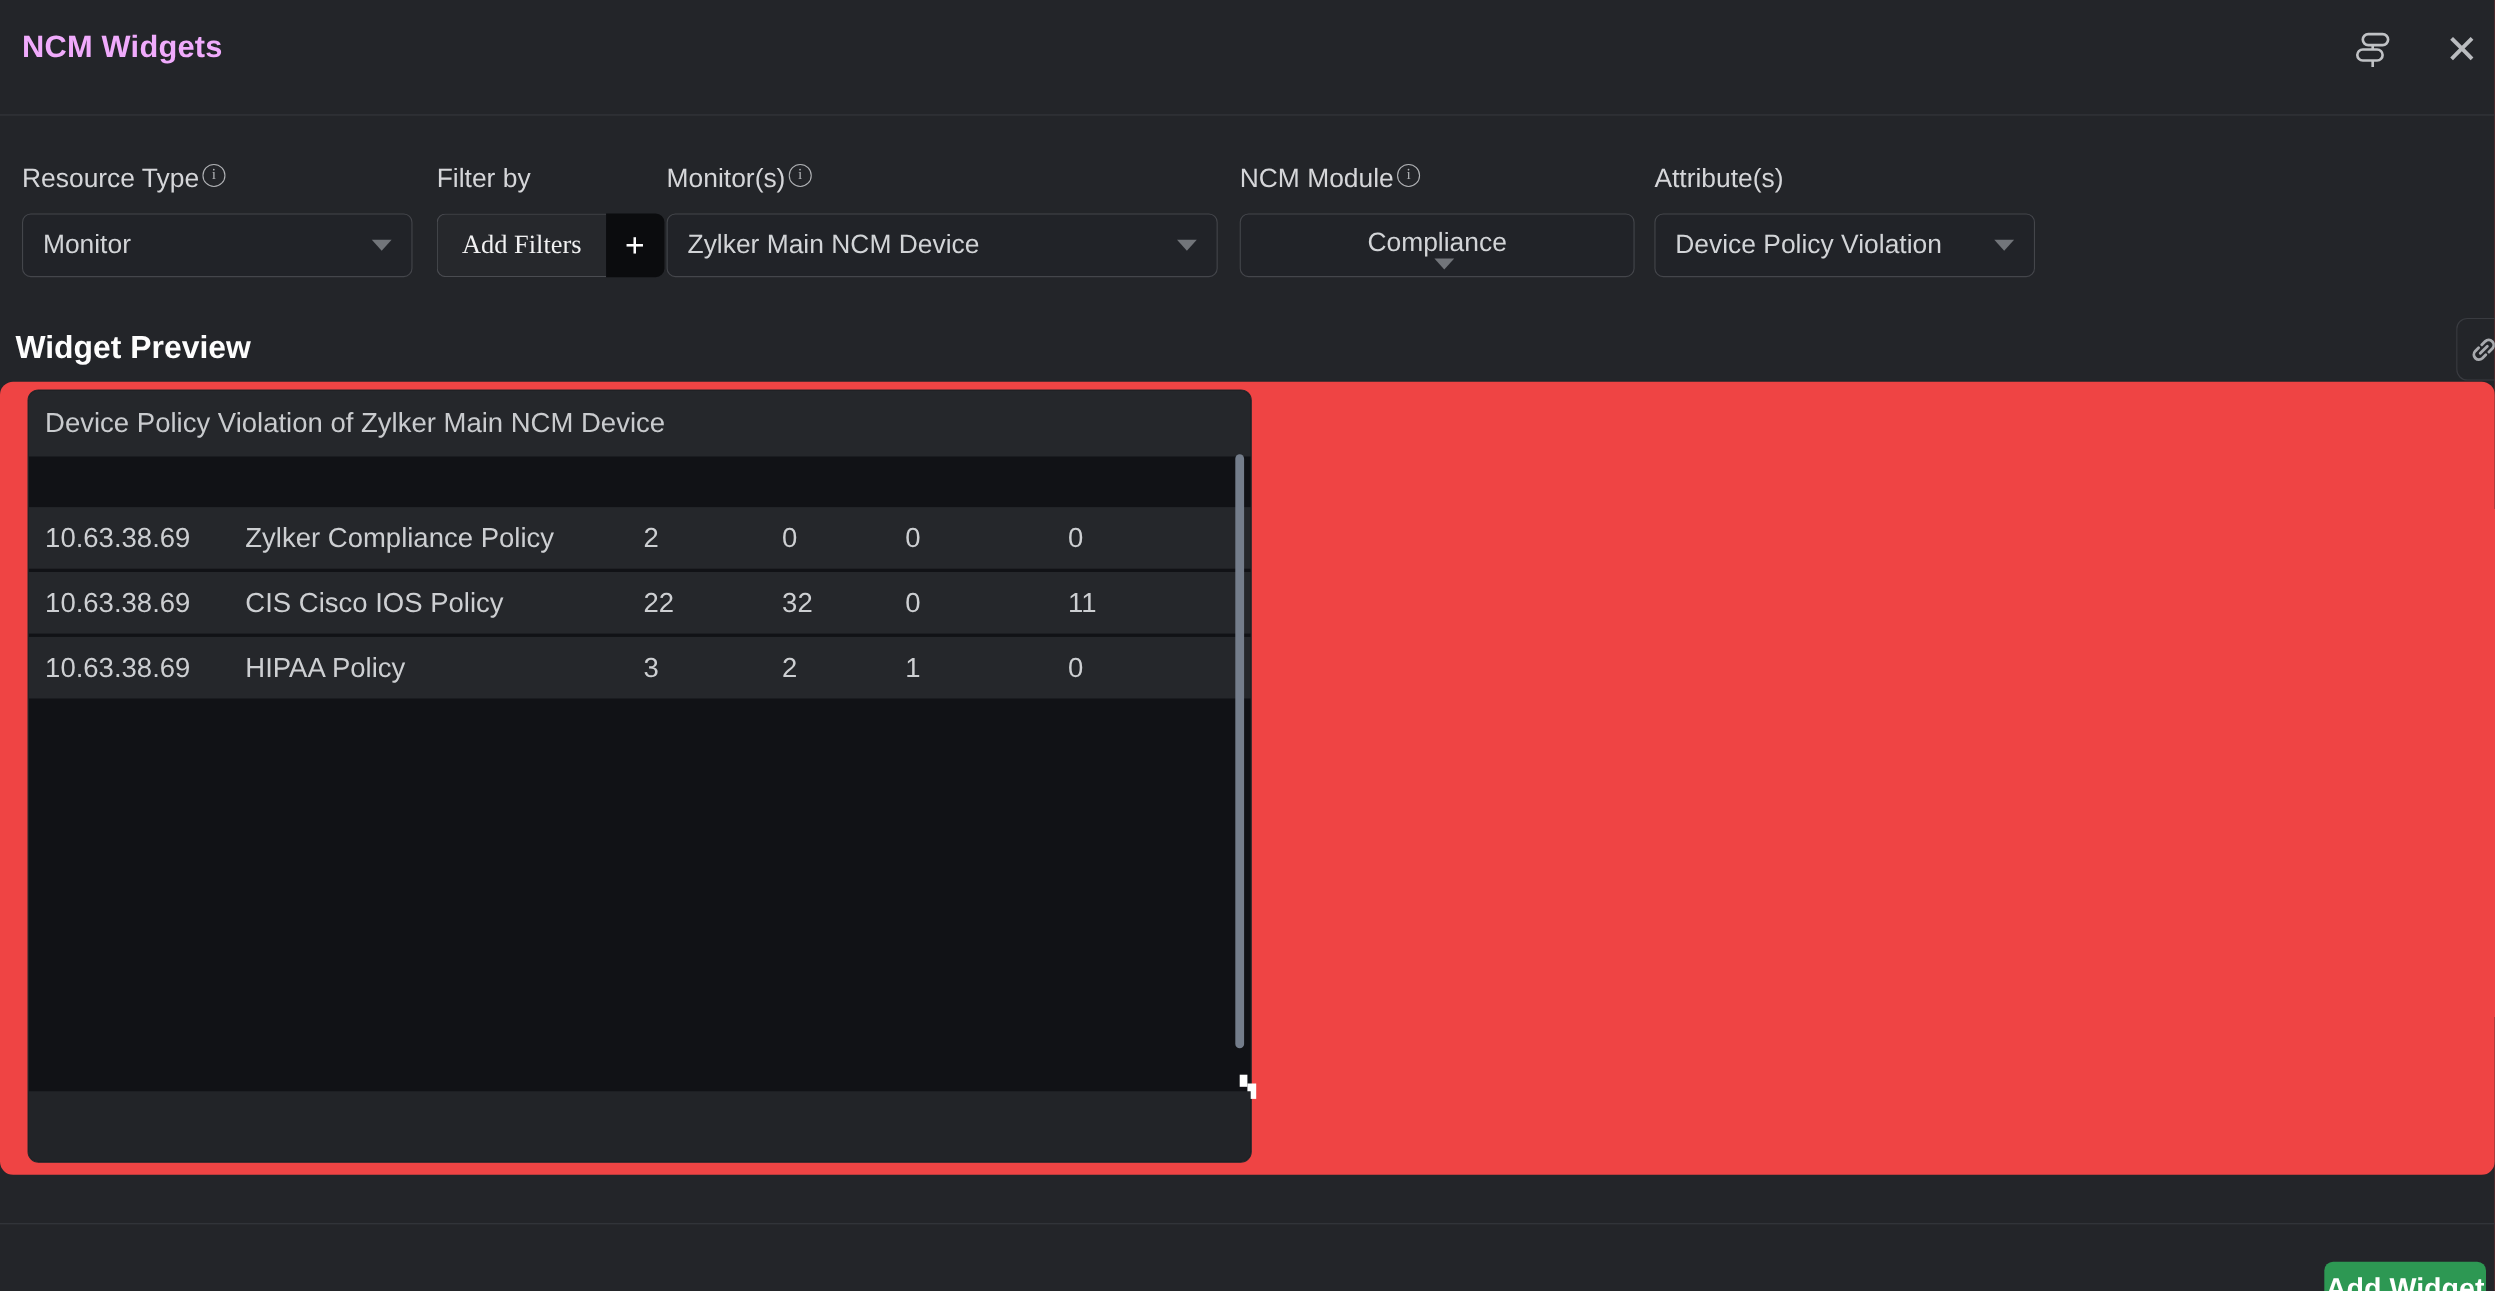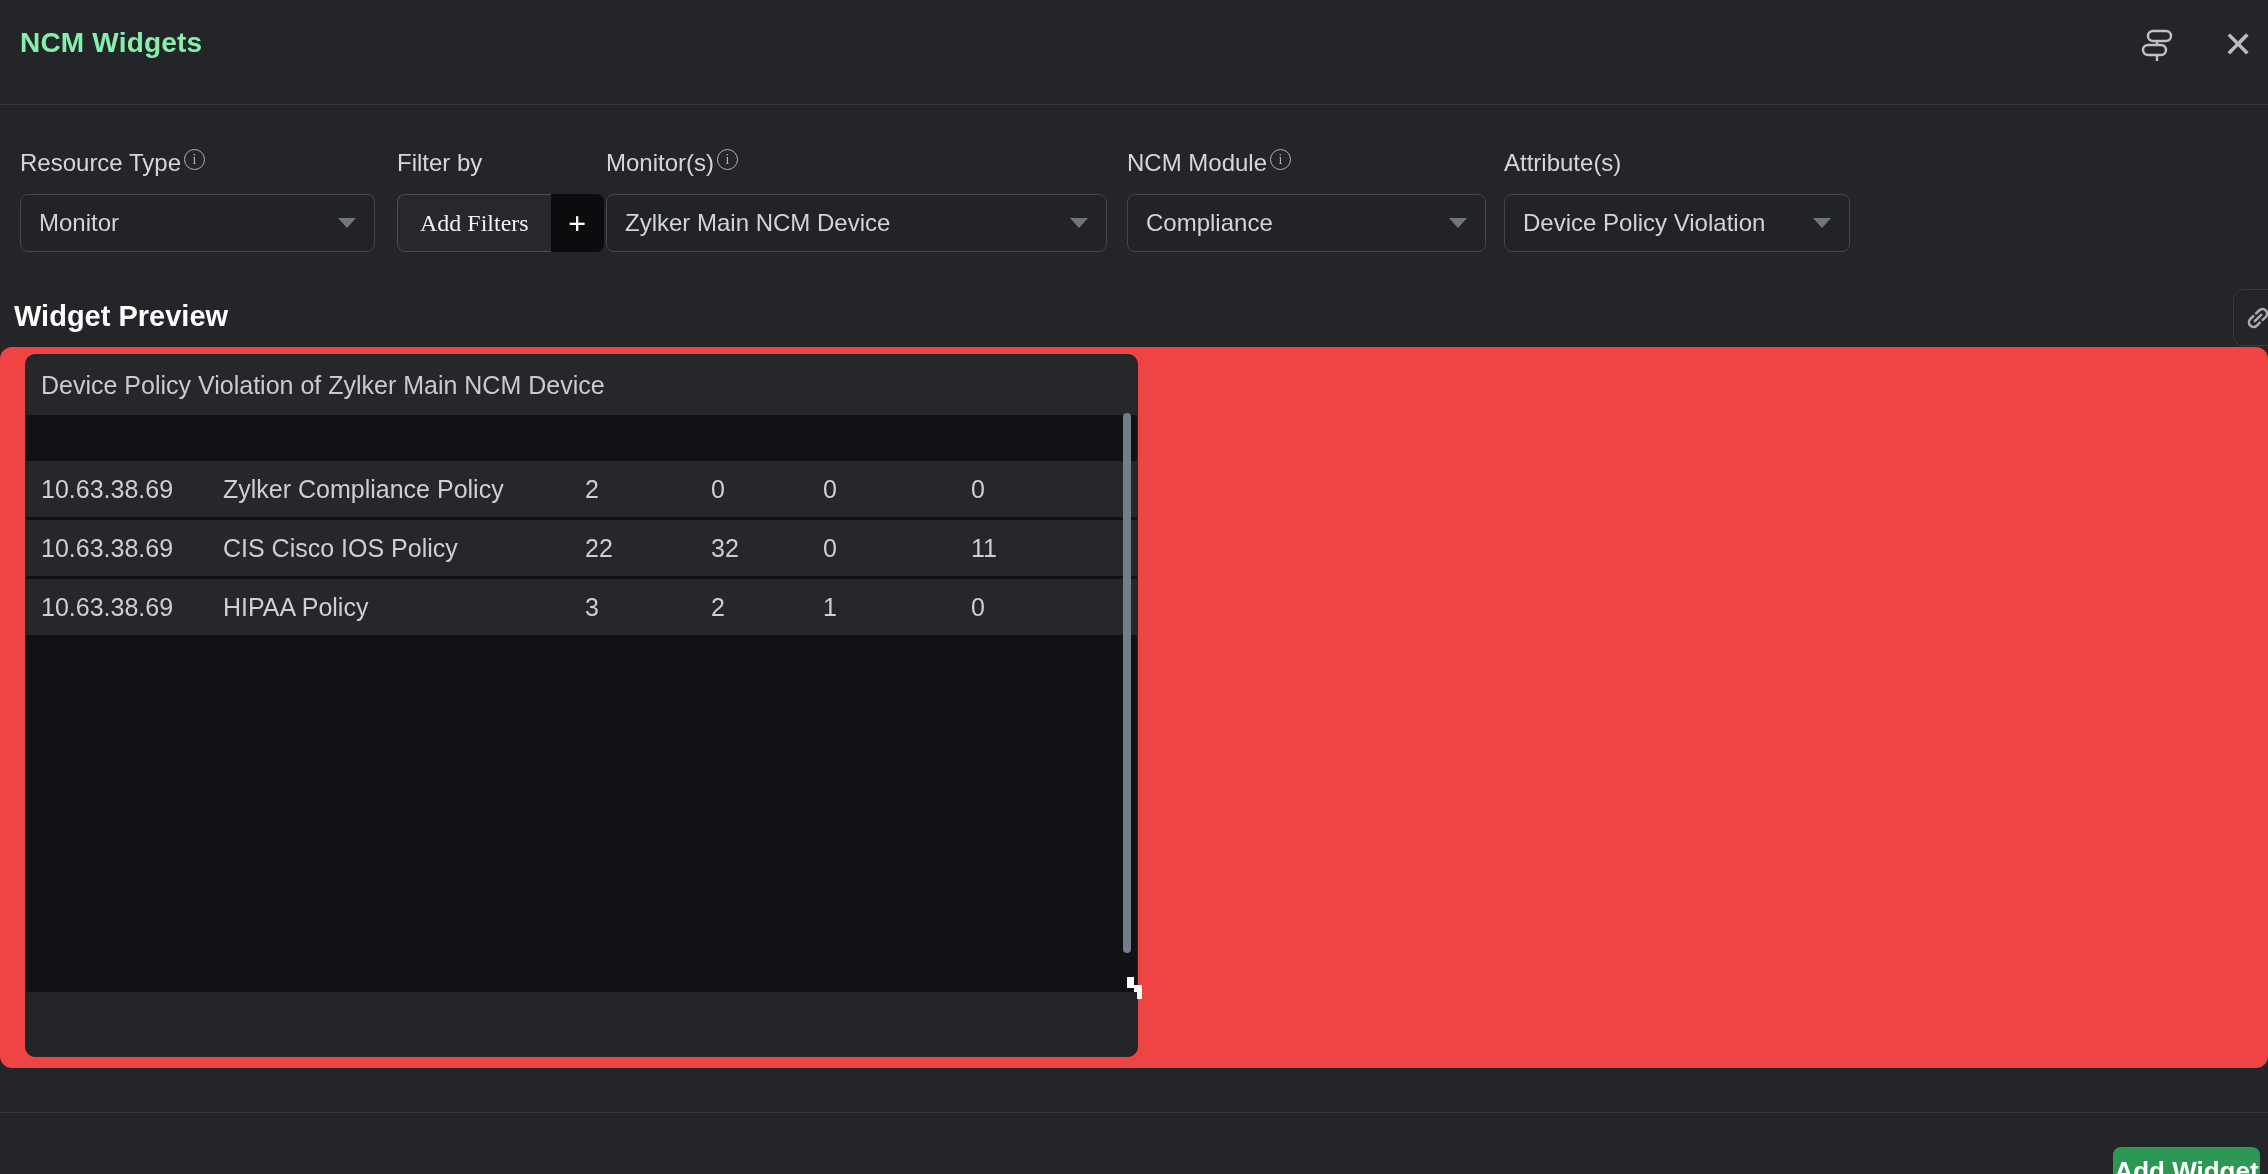--- a/index.html
+++ b/index.html
@@ -6,21 +6,21 @@
   html,body { width:2268px; height:1174px; overflow:hidden; }
   body {
     position:relative;
     background:#232529;
     font-family:"Liberation Sans", sans-serif;
     color:#e8e9ea;
   }
   
   .hdr-title {
     position:absolute; left:20px; top:27px;
-    font-size:28px; font-weight:700; color:#86efac; letter-spacing:.2px;
+    font-size:28px; font-weight:700; color:#f0abfc; letter-spacing:.2px;
   }
   .hdr-icon-btn { position:absolute; top:22px; width:46px; height:46px;
     display:flex; align-items:center; justify-content:center; cursor:pointer; }
   .hdr-divider { position:absolute; left:0; top:104px; width:2268px; height:1px; background:#36383d; }
   .close-x { font-size:36px; color:#babcbf; line-height:1; font-weight:400; }
 
   
   .flabel {
     position:absolute; top:149px; height:30px;
     display:flex; align-items:flex-start; gap:3px;
@@ -162,21 +162,21 @@
 </div>
 <div class="dd" style="left:606px; width:501px;">
   <span>Zylker Main NCM Device</span>
   <span class="caret"></span>
 </div>
 
 <div class="flabel" style="left:1127px;">
   <span>NCM Module</span>
   <span class="info-ic">i</span>
 </div>
-<div class="dd" style="left:1127px; width:359px;">
+<div class="dd" style="left:1127px; width:359px;flex-direction:column;">
   <span>Compliance</span>
   <span class="caret"></span>
 </div>
 
 <div class="flabel" style="left:1504px;">
   <span>Attribute(s)</span>
 </div>
 <div class="dd" style="left:1504px; width:346px;">
   <span>Device Policy Violation</span>
   <span class="caret"></span>

